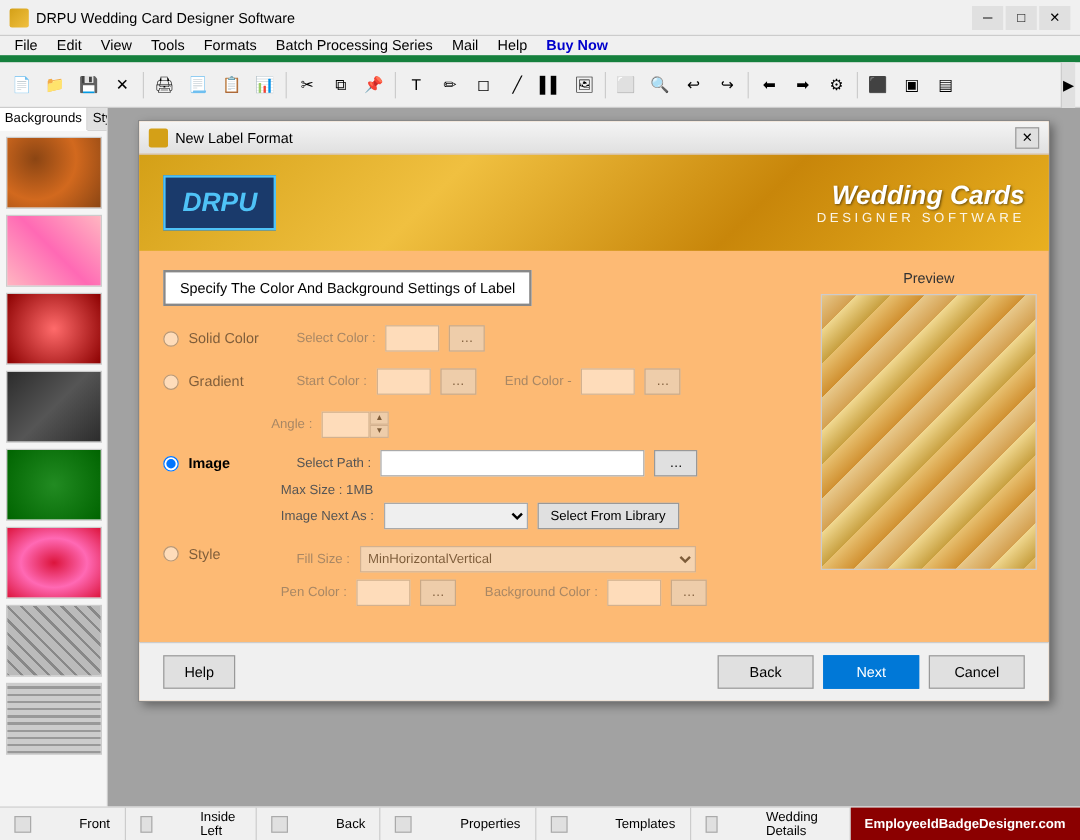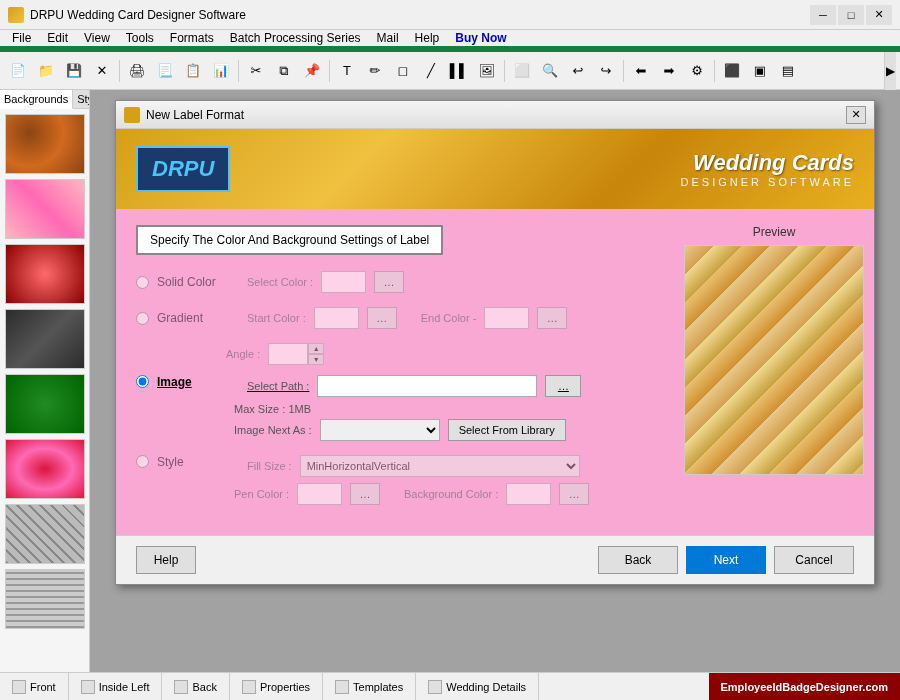--- a/index.html
+++ b/index.html
@@ -44,21 +44,21 @@
     .bg-pattern-7 { background: repeating-linear-gradient(45deg, #888, #888 2px, #bbb 2px, #bbb 8px); }
     .bg-pattern-8 { background: repeating-linear-gradient(0deg, #999, #999 2px, #ccc 2px, #ccc 6px); }
 
     
     .center-content { flex: 1; background: #e8e8e8; position: relative; overflow: hidden; }
 
     
     .dialog-overlay { position: absolute; top: 0; left: 0; right: 0; bottom: 0; background: rgba(0,0,0,0.3); display: flex; align-items: flex-start; justify-content: center; padding-top: 10px; z-index: 10; }
 
     
-    .dialog { background: #f9a8d4; width: 760px; border: 1px solid #888; box-shadow: 3px 3px 8px rgba(0,0,0,0.4); }
+    .dialog { background: #fdba74; width: 760px; border: 1px solid #888; box-shadow: 3px 3px 8px rgba(0,0,0,0.4); }
     .dialog-title-bar { background: linear-gradient(to bottom, #f5f5f5, #e0e0e0); height: 28px; display: flex; align-items: center; padding: 0 8px; border-bottom: 1px solid #ccc; }
     .dialog-title-icon { width: 16px; height: 16px; margin-right: 6px; background: #d4a017; border-radius: 2px; }
     .dialog-title-text { flex: 1; font-size: 12px; }
     .dialog-close-btn { width: 20px; height: 18px; background: #e0e0e0; border: 1px solid #999; cursor: pointer; display: flex; align-items: center; justify-content: center; font-size: 11px; }
 
     
     .dialog-banner { background: linear-gradient(135deg, #d4a017, #f0c040, #c8860a, #e8b020); height: 80px; display: flex; align-items: center; padding: 0 20px; position: relative; overflow: hidden; }
     .drpu-logo { background: #1a3a6b; color: #4fc3f7; font-size: 22px; font-weight: bold; padding: 8px 14px; border: 2px solid #4fc3f7; font-style: italic; }
     .banner-text { position: absolute; right: 20px; text-align: right; color: white; }
     .banner-text-main { font-size: 22px; font-style: italic; font-weight: bold; text-shadow: 1px 1px 2px rgba(0,0,0,0.5); }
@@ -84,21 +84,21 @@
     
     .dialog-footer { padding: 10px 20px; background: #f0f0f0; border-top: 1px solid #ccc; display: flex; justify-content: space-between; align-items: center; }
     .footer-left { }
     .footer-right { display: flex; gap: 8px; }
     .footer-btn { width: 80px; height: 28px; border: 1px solid #999; cursor: pointer; font-size: 12px; background: #e0e0e0; }
     .footer-btn.active { background: #0078d7; color: white; border-color: #0078d7; }
     .help-btn { width: 60px; height: 28px; border: 1px solid #999; cursor: pointer; font-size: 12px; background: #e0e0e0; }
 
     
     .status-bar { height: 28px; background: #f0f0f0; border-top: 1px solid #ccc; display: flex; align-items: center; }
-    .status-item { padding: 0 12px; font-size: 11px; border-right: 1px solid #ccc; height: 100%; display: flex; align-items: center; cursor: pointer; }
+    .status-item { padding: 0 12px; font-size: 11px; border-right: 1px solid #ccc; height: 100%; display: flex; align-items: center; cursor: pointer; gap: 36px; }
     .status-item-icon { width: 14px; height: 14px; background: #e0e0e0; border: 1px solid #aaa; margin-right: 4px; }
     .status-right { margin-left: auto; background: #8B0000; color: white; padding: 0 12px; height: 100%; display: flex; align-items: center; font-size: 11px; font-weight: bold; }
 
     
     .dialog-main { display: flex; }
     .dialog-options { flex: 1; padding: 16px 20px; }
     .dialog-preview { width: 200px; padding: 16px 10px; display: flex; flex-direction: column; align-items: center; }
 
     
     .angle-row { display: flex; align-items: center; gap: 8px; margin-top: 6px; margin-left: 90px; }
@@ -255,21 +255,21 @@
                 <input class="spin-input" type="text" style="">
                 <div class="spin-arrows">
                   <button class="spin-up">▲</button>
                   <button class="spin-down">▼</button>
                 </div>
               </div>
             </div>
 
             
             <div class="option-row selected" style="margin-top: 10px; align-items: flex-start; flex-direction: column;">
-              <div style="display: flex; align-items: flex-start; width: 100%; text-decoration: underline;">
+              <div style="display: flex; align-items: center; width: 100%;">
                 <input type="radio" name="bg-type" class="radio-btn" value="image" checked="" style="">
                 <span class="option-label">Image</span>
                 <div class="option-controls">
                   <span class="color-label">Select Path :</span>
                   <input type="text" class="text-input path-input" style="">
                   <button class="browse-btn" style="width: 36px;">…</button>
                 </div>
               </div>
               <div style="display: flex; align-items: center; margin-top: 6px; margin-left: 98px; gap: 8px;">
                 <span class="color-label" style="margin-right: 40px;">Max Size : 1MB</span>

